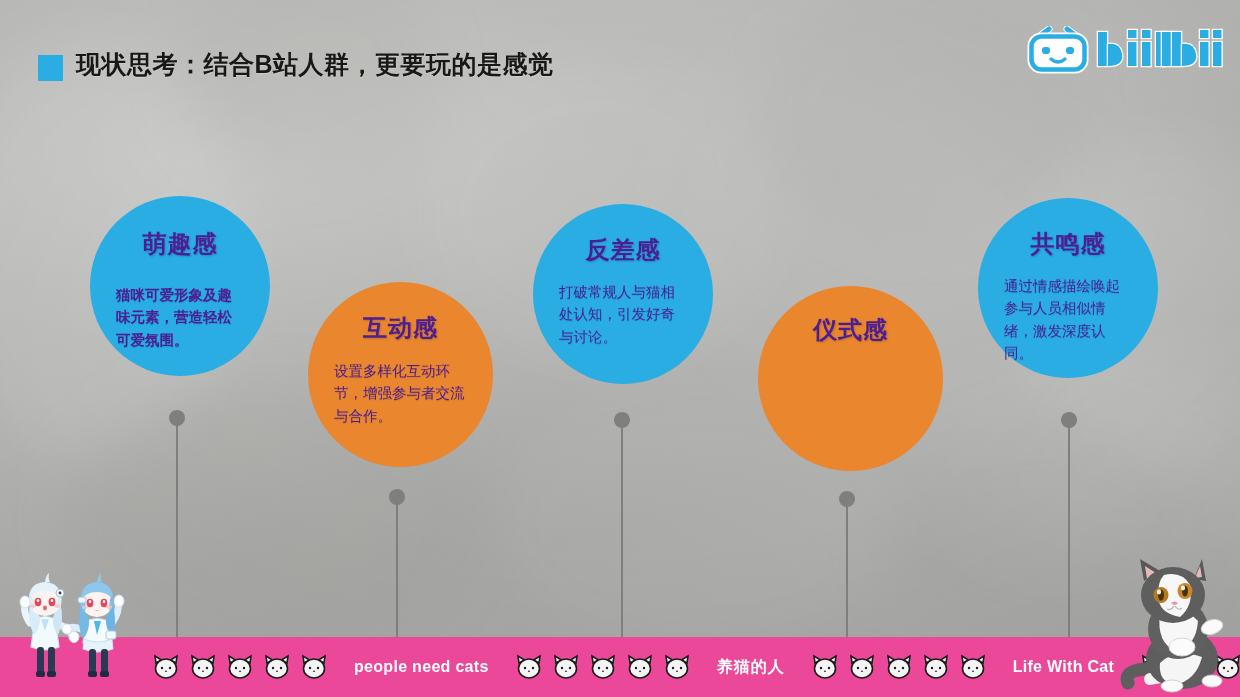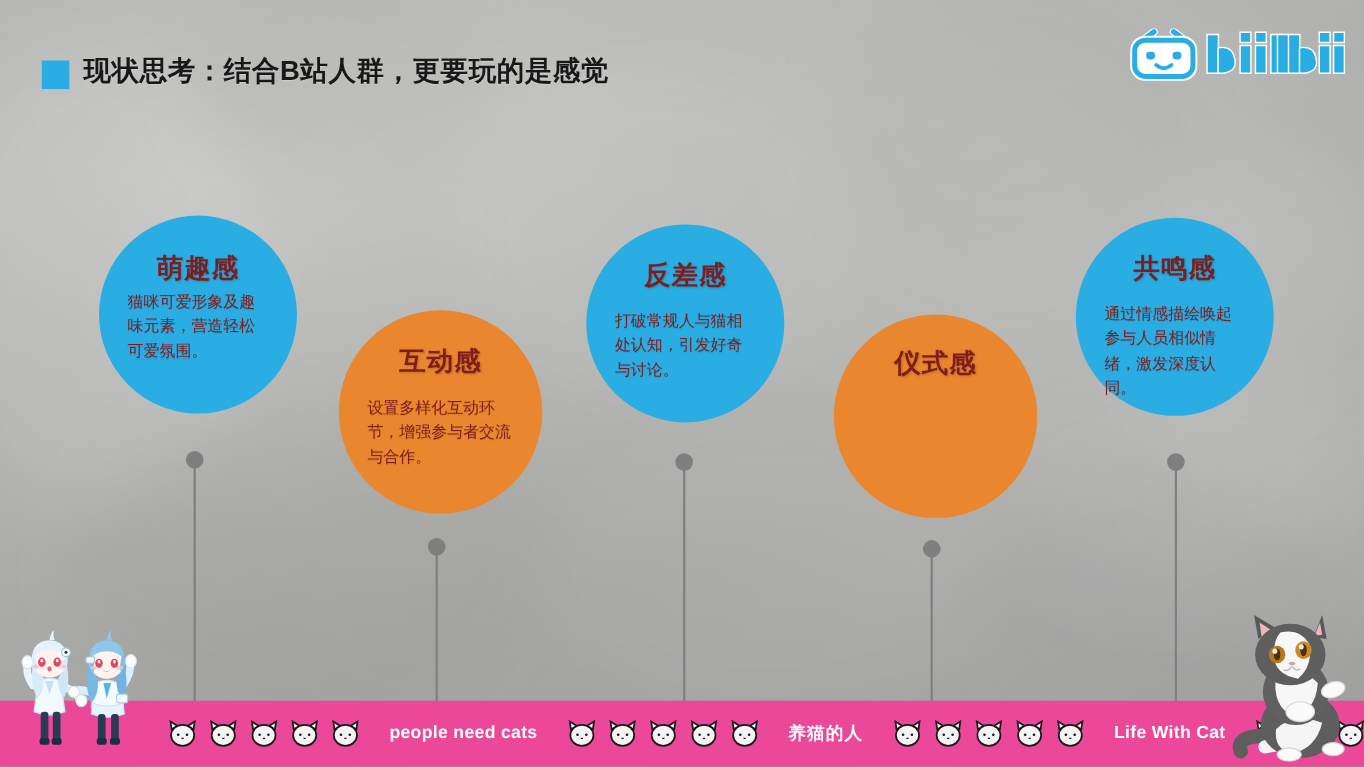--- a/index.html
+++ b/index.html
@@ -95,39 +95,39 @@
 
   
   .bubble {
     position: absolute;
     border-radius: 50%;
     display: flex;
     flex-direction: column;
     align-items: center;
     box-sizing: border-box;
     padding: 0 26px;
-    color: #7f1d1d;
+    color: #4c1d95;
   }
   .bubble .b-title {
     font-size: 24px;
     font-weight: 700;
     letter-spacing: 1px;
     text-shadow: 1px 1px 2px rgba(0,0,0,0.18);
     text-align: center;
   }
   .bubble .b-body {
     font-size: 14.5px;
     line-height: 1.55;
     text-align: left;
     text-shadow: 0 1px 1px rgba(0,0,0,0.10);
     width: 100%;
   }
   .bubble.c1 { left: 90px;  top: 196px; width: 180px; height: 180px; background: #29ade3; }
   .bubble.c1 .b-title { margin-top: 32px; }
-  .bubble.c1 .b-body  { margin-top: 4px; padding: 0 2px; }
+  .bubble.c1 .b-body  { margin-top: 24px; padding: 0 2px; font-weight: bold; }
 
   .bubble.c2 { left: 308px; top: 282px; width: 185px; height: 185px; background: #e9862e; }
   .bubble.c2 .b-title { margin-top: 30px; }
   .bubble.c2 .b-body  { margin-top: 16px; padding: 0 2px; }
 
   .bubble.c3 { left: 533px; top: 204px; width: 180px; height: 180px; background: #29ade3; }
   .bubble.c3 .b-title { margin-top: 30px; }
   .bubble.c3 .b-body  { margin-top: 15px; padding: 0 2px; }
 
   .bubble.c4 { left: 758px; top: 286px; width: 185px; height: 185px; background: #e9862e; }

